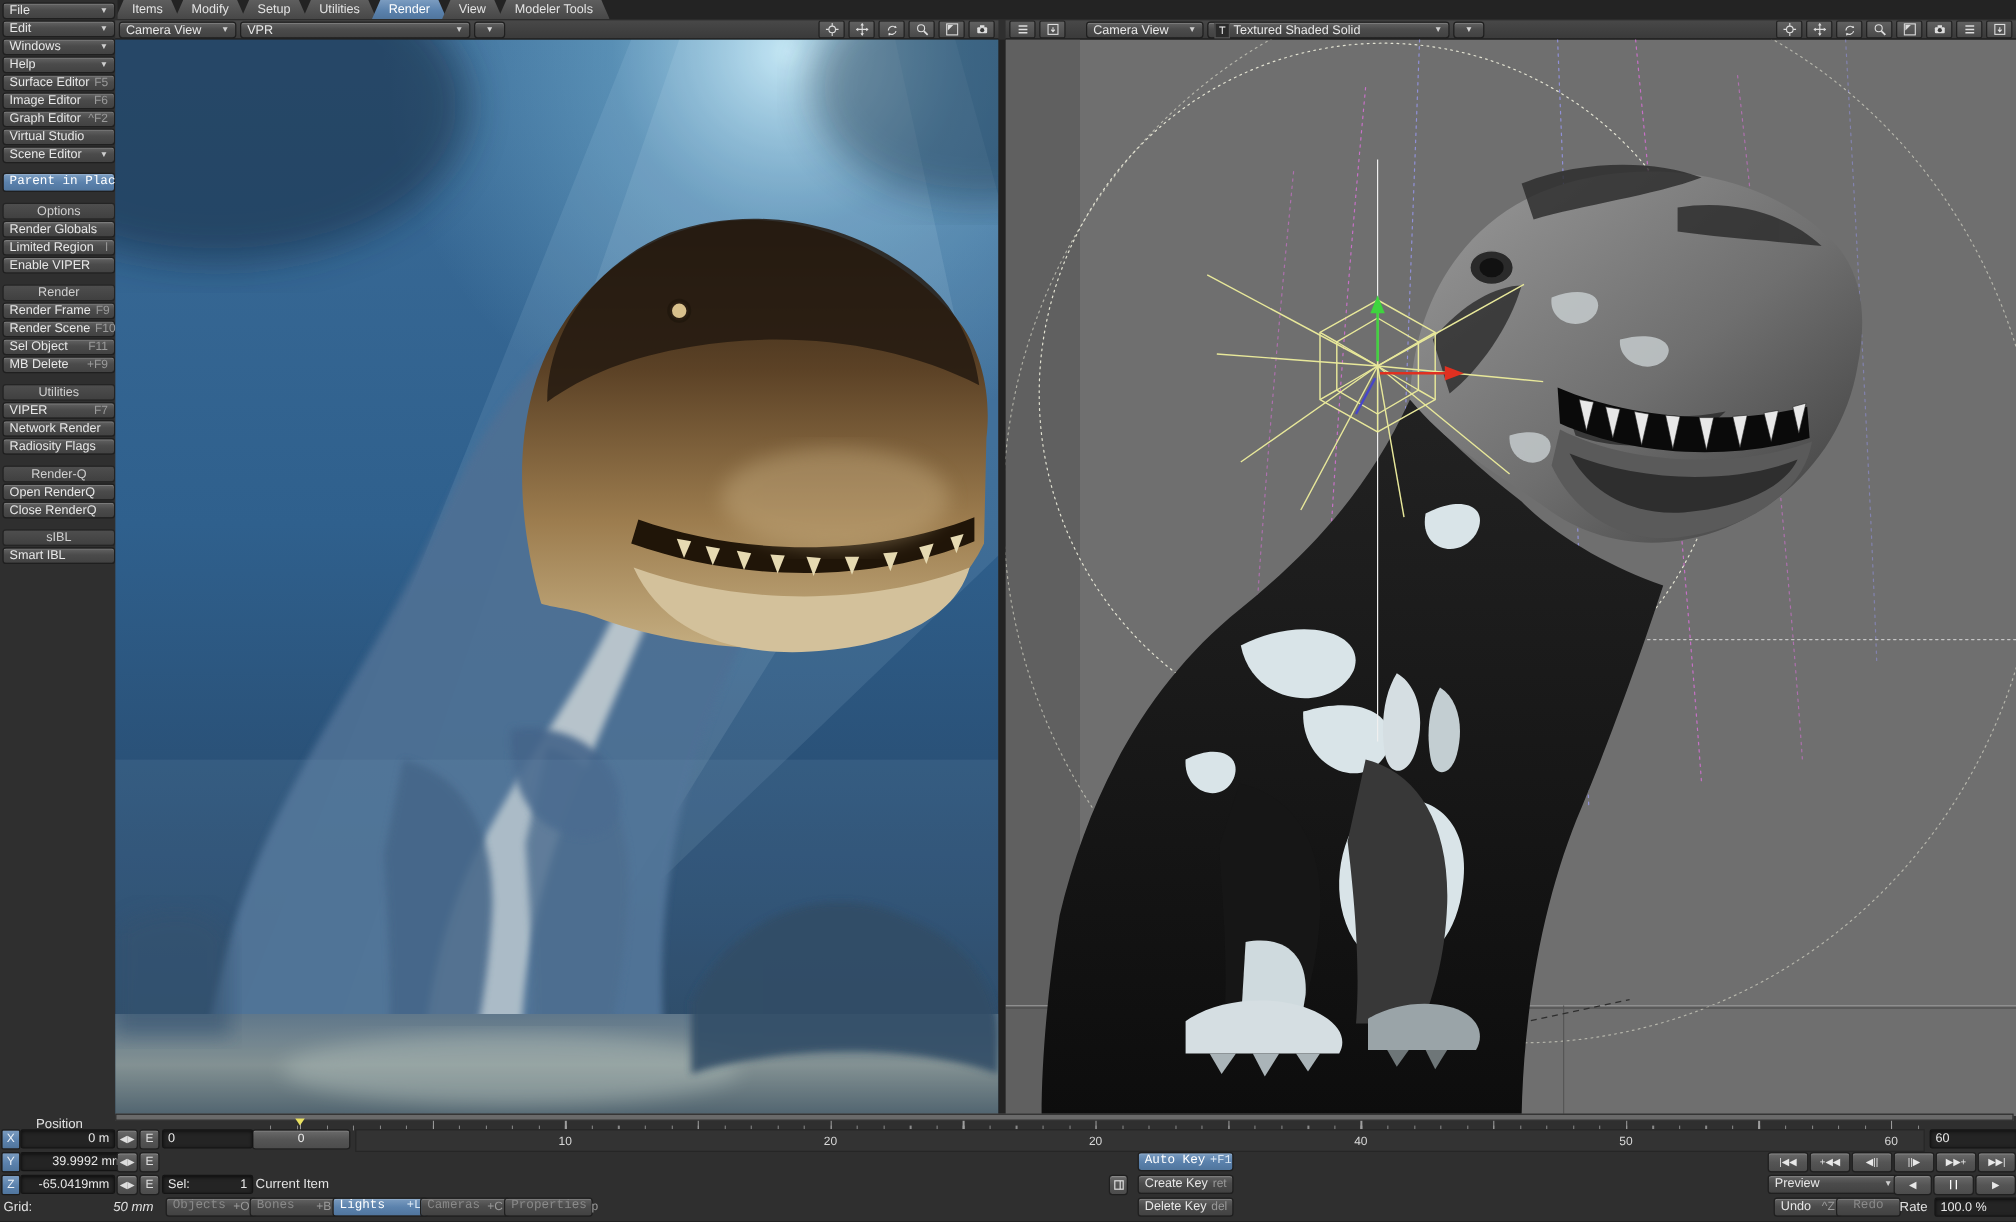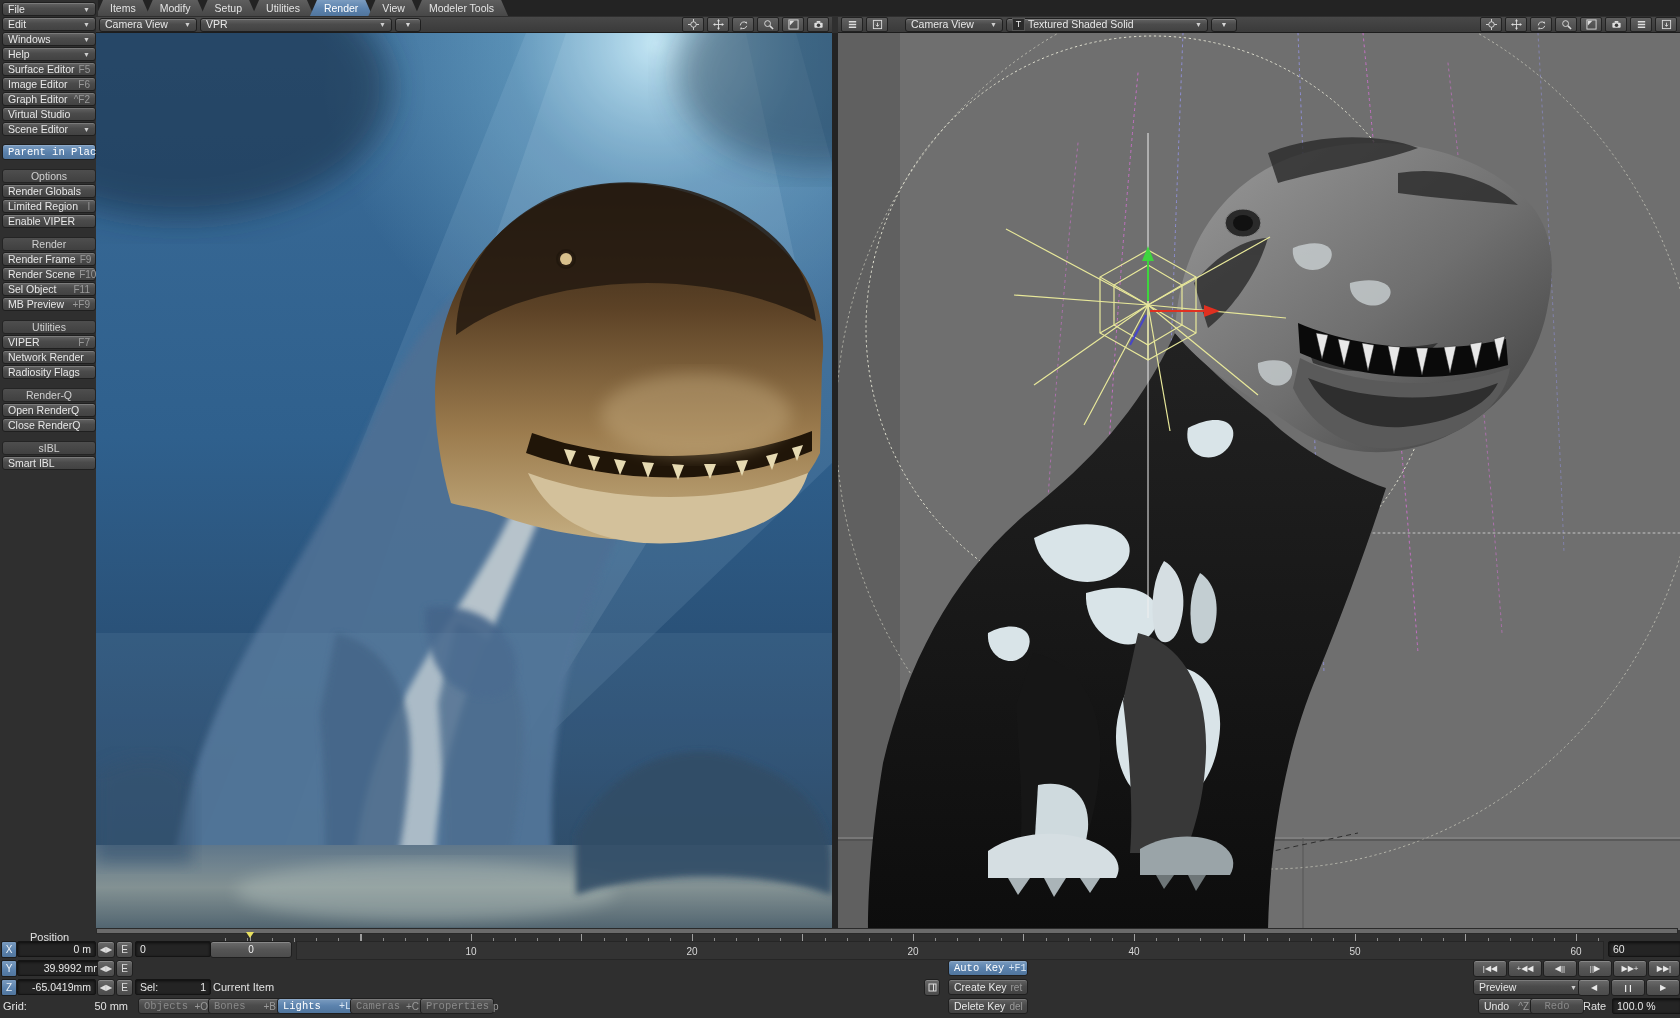--- a/index.html
+++ b/index.html
@@ -4,21 +4,21 @@
 <style>
   html,body{margin:0;padding:0;background:#1a1a1a;}
   .app{position:relative;width:1680px;height:1018px;background:#2f2f2f;
        font-family:"Liberation Sans",sans-serif;font-size:11px;color:#dedede;
        overflow:hidden;-webkit-font-smoothing:antialiased;}
   .abs{position:absolute;}
   
   .btn{background:linear-gradient(#636363,#4b4b4b 45%,#424242);
        border:1px solid #1f1f1f;border-radius:3px;
        box-shadow:inset 0 1px 0 rgba(255,255,255,.16);
-       color:#e8e8e8;display:flex;align-items:center;padding:0 5px;
+       color:#e8e8e8;display:flex;align-items:flex-start;padding:0 5px;
        height:13px;line-height:13px;white-space:nowrap;font-size:10.5px;}
   .btn .key{margin-left:auto;color:#9a9a9a;font-size:10px;padding-left:4px;}
   .btn .dd{margin-left:auto;color:#cfcfcf;font-size:7px;}
   .blue{background:linear-gradient(#7b9cc0,#5b82ad 50%,#50759d);color:#fff;font-family:Liberation Mono, monospace;}
   .dim{color:#8a8a8a;font-family:Liberation Mono, monospace;}
   .field{background:#242424;border:1px solid #141414;border-radius:2px;
          box-shadow:inset 0 1px 3px rgba(0,0,0,.65);color:#e8e8e8;
          display:flex;align-items:center;padding:0 4px;height:14px;font-size:10.5px;}
   .raised{background:linear-gradient(#6b6b6b,#555 50%,#4c4c4c);
          border:1px solid #1f1f1f;border-radius:3px;display:flex;align-items:center;
@@ -172,21 +172,21 @@
       </div>
     <div class="btn">
         <span>Render Scene</span>
         <span class="key">F10</span>
       </div>
     <div class="btn">
         <span>Sel Object</span>
         <span class="key">F11</span>
       </div>
     <div class="btn">
-        <span>MB Preview</span>
+        <span>MB Delete</span>
         <span class="key">+F9</span>
       </div>
 
     <div class="sec">Utilities</div>
     <div class="btn">
         <span>VIPER</span>
         <span class="key">F7</span>
       </div>
     <div class="btn">
         <span>Network Render</span>
@@ -598,21 +598,21 @@
         <rect x="1" y="1" width="7" height="7" fill="none" stroke="#ddd"></rect>
         <path d="M5.5 1v7" stroke="#ddd"></path>
       </svg>
     </div>
   <div class="btn abs" style="left:948px;top:979px;width:68px;height:14px;">
       <span>Create Key</span>
       <span class="key">ret</span>
     </div>
 
   <div class="abs" style="left:3px;top:1000px;color:#e2e2e2;"><span>Grid:</span></div>
-  <div class="abs" style="left:58px;top:1000px;width:70px;text-align:right;color:#e2e2e2;"><span>50 mm</span></div>
+  <div class="abs" style="left:58px;top:1000px;width:70px;text-align:right;color:#e2e2e2;font-style:italic;"><span>50 mm</span></div>
   <div class="btn abs" style="left:138px;top:998px;width:64px;height:14px;">
       <span class="dim">Objects</span>
       <span class="key">+O</span>
     </div>
   <div class="btn abs" style="left:208px;top:998px;width:62px;height:14px;">
       <span class="dim">Bones</span>
       <span class="key">+B</span>
     </div>
   <div class="btn blue abs" style="left:277px;top:998px;width:68px;height:14px;">
       <span>Lights</span>

